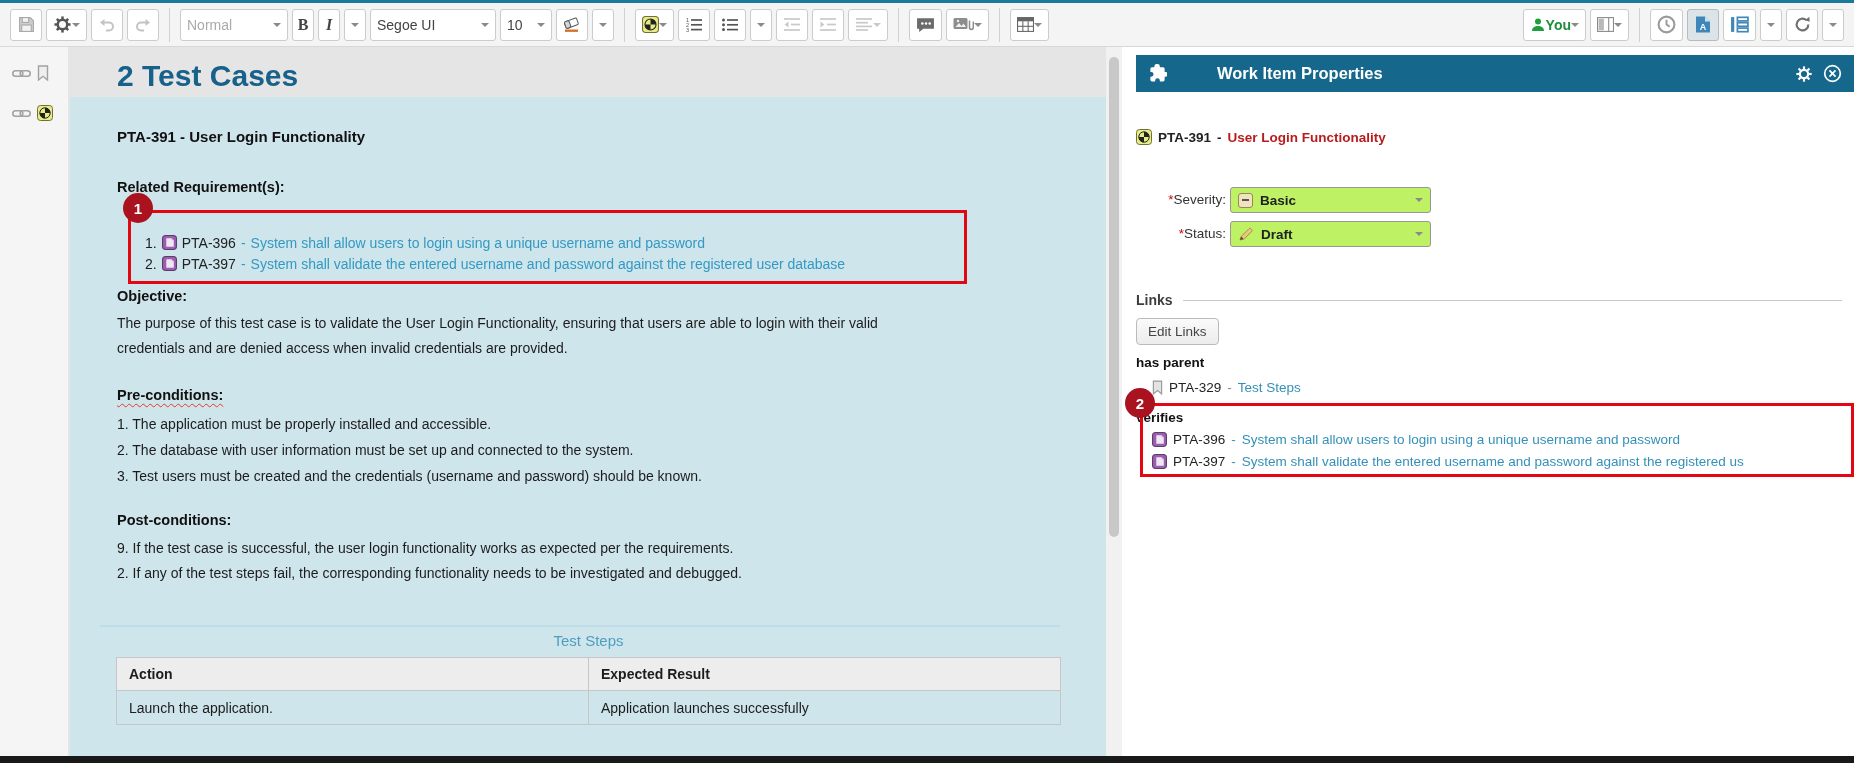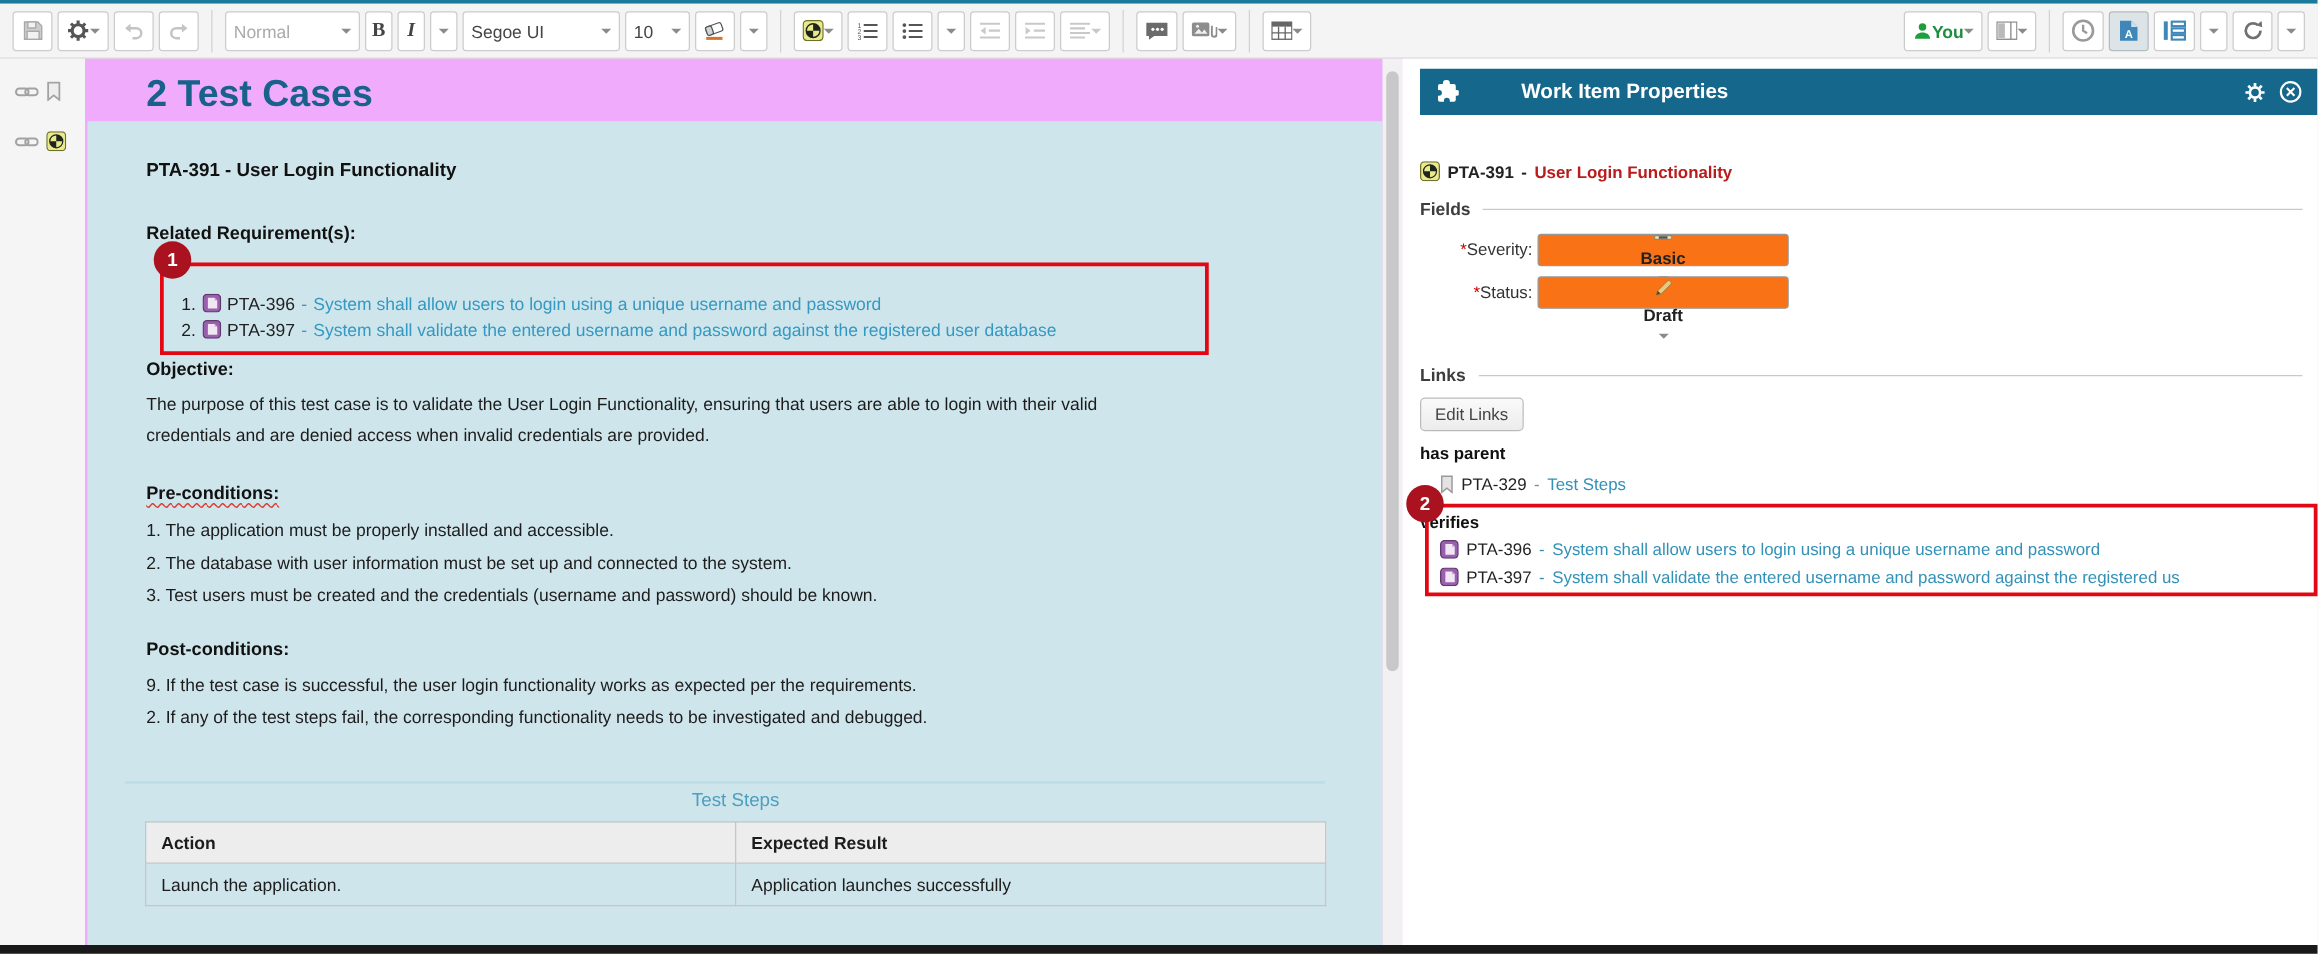--- a/index.html
+++ b/index.html
@@ -25,21 +25,21 @@
   .bold-glyph { font-weight:bold; font-family:"Liberation Serif", serif; font-size:16px; }
   .italic-glyph { font-style:italic; font-weight:bold; font-family:"Liberation Serif", serif; font-size:16px; }
   .you-label { color:#1e8e3e; font-weight:bold; font-size:14px; }
   .flexspacer { flex:1; }
 
   
   #rail { left:0; top:47px; width:68px; height:710px; background:#f5f5f5; }
   .rail-group { position:absolute; left:12px; display:flex; align-items:center; gap:6px; }
 
   
-  #doc { left:68px; top:47px; width:1054px; height:710px; background:#f0abfc; overflow:hidden; }
+  #doc { left:68px; top:47px; width:1054px; height:710px; background:#e5e5e5; overflow:hidden; }
   #doc-heading { position:absolute; left:49px; top:12px; font-size:30px; font-weight:bold;
                  color:#17618a; letter-spacing:0; }
   #selblock { position:absolute; left:2px; top:50px; width:1036px; height:660px;
               background:#cfe5ec; }
   .bl { position:absolute; left:47px; font-size:14px; color:#1c1c1c; }
   .bhead { font-weight:bold; font-size:14.5px; color:#111; }
   .doclink { color:#3399c2; }
   .wi-id { color:#222; }
   .listline { display:flex; align-items:center; gap:5px; height:21px; }
   .squiggle { text-decoration:underline; text-decoration-style:wavy;
@@ -68,23 +68,23 @@
                   background:#15688b; color:#fff; display:flex; align-items:center;
                   padding:0 12px; gap:10px; }
   #panel-title { font-size:16.5px; font-weight:bold; flex:1;margin-left:40px; }
   .prow { position:absolute; display:flex; align-items:center; gap:6px; font-size:13.5px;
           color:#222; white-space:nowrap; }
   .sect-head { position:absolute; left:14px; right:12px; display:flex; align-items:center; }
   .sect-label { font-weight:bold; font-size:14px; color:#3d3d3d; }
   .sect-line { flex:1; border-top:1px solid #c9c9c9; margin-left:10px; }
   .flabel { position:absolute; width:92px; text-align:right; font-size:13.5px; color:#333; }
   .req-star { color:#cc0000; }
-  .combo { position:absolute; width:201px; height:26px; background:#f97316;
+  .combo { position:absolute; width:201px; height:26px; background:#bef264;
            border:1px solid #979797; border-radius:3px; display:flex; align-items:center;
-           gap:7px; padding:0 7px;flex-direction:column; }
+           gap:7px; padding:0 7px; }
   .combo-text { font-weight:bold; font-size:13.5px; color:#222; flex:1; }
   .btn-edit { position:absolute; left:14px; height:27px; padding:0 11px;
               background:linear-gradient(#fafafa,#ececec); border:1px solid #bbb;
               border-radius:4px; font-size:13.5px; color:#444;
               display:flex; align-items:center; }
   .linkgroup-label { position:absolute; left:14px; font-weight:bold; font-size:13.5px; color:#111; }
   .panellink { color:#3391b8; }
   .panellink-bold { color:#b91c1c; font-weight:bold; }
   .sev-icon { width:15px; height:15px; background:#f0e3c0; border:1px solid #9b8657;
               border-radius:3px; display:flex; align-items:center; justify-content:center; }
@@ -528,24 +528,20 @@
           <path d="M8 8 V2.8 A5.2 5.2 0 0 1 13.2 8z" fill="#20241f"></path>
           <path d="M8 8 H2.8 A5.2 5.2 0 0 0 8 13.2z" fill="#20241f"></path>
           <circle cx="8" cy="8" r="5.2" fill="none" stroke="#20241f"></circle>
         </svg>
     </span>
     <span style="font-weight:bold">PTA-391</span>
     <span style="font-weight:bold"> - </span>
     <span class="panellink-bold">User Login Functionality</span>
   </div>
 
-  <div class="sect-head" style="top:112px">
-    <span class="sect-label">Fields</span>
-    <span class="sect-line"></span>
-  </div>
 
   <div class="flabel" style="left:12px; top:145px">
     <span class="req-star">*</span><span>Severity:</span>
   </div>
   <div class="combo" style="left:108px; top:140px">
     <span class="sev-icon">
         <span class="sev-bar"></span>
       </span>
     <span class="combo-text">Basic</span>
     <span class="caret"></span>

